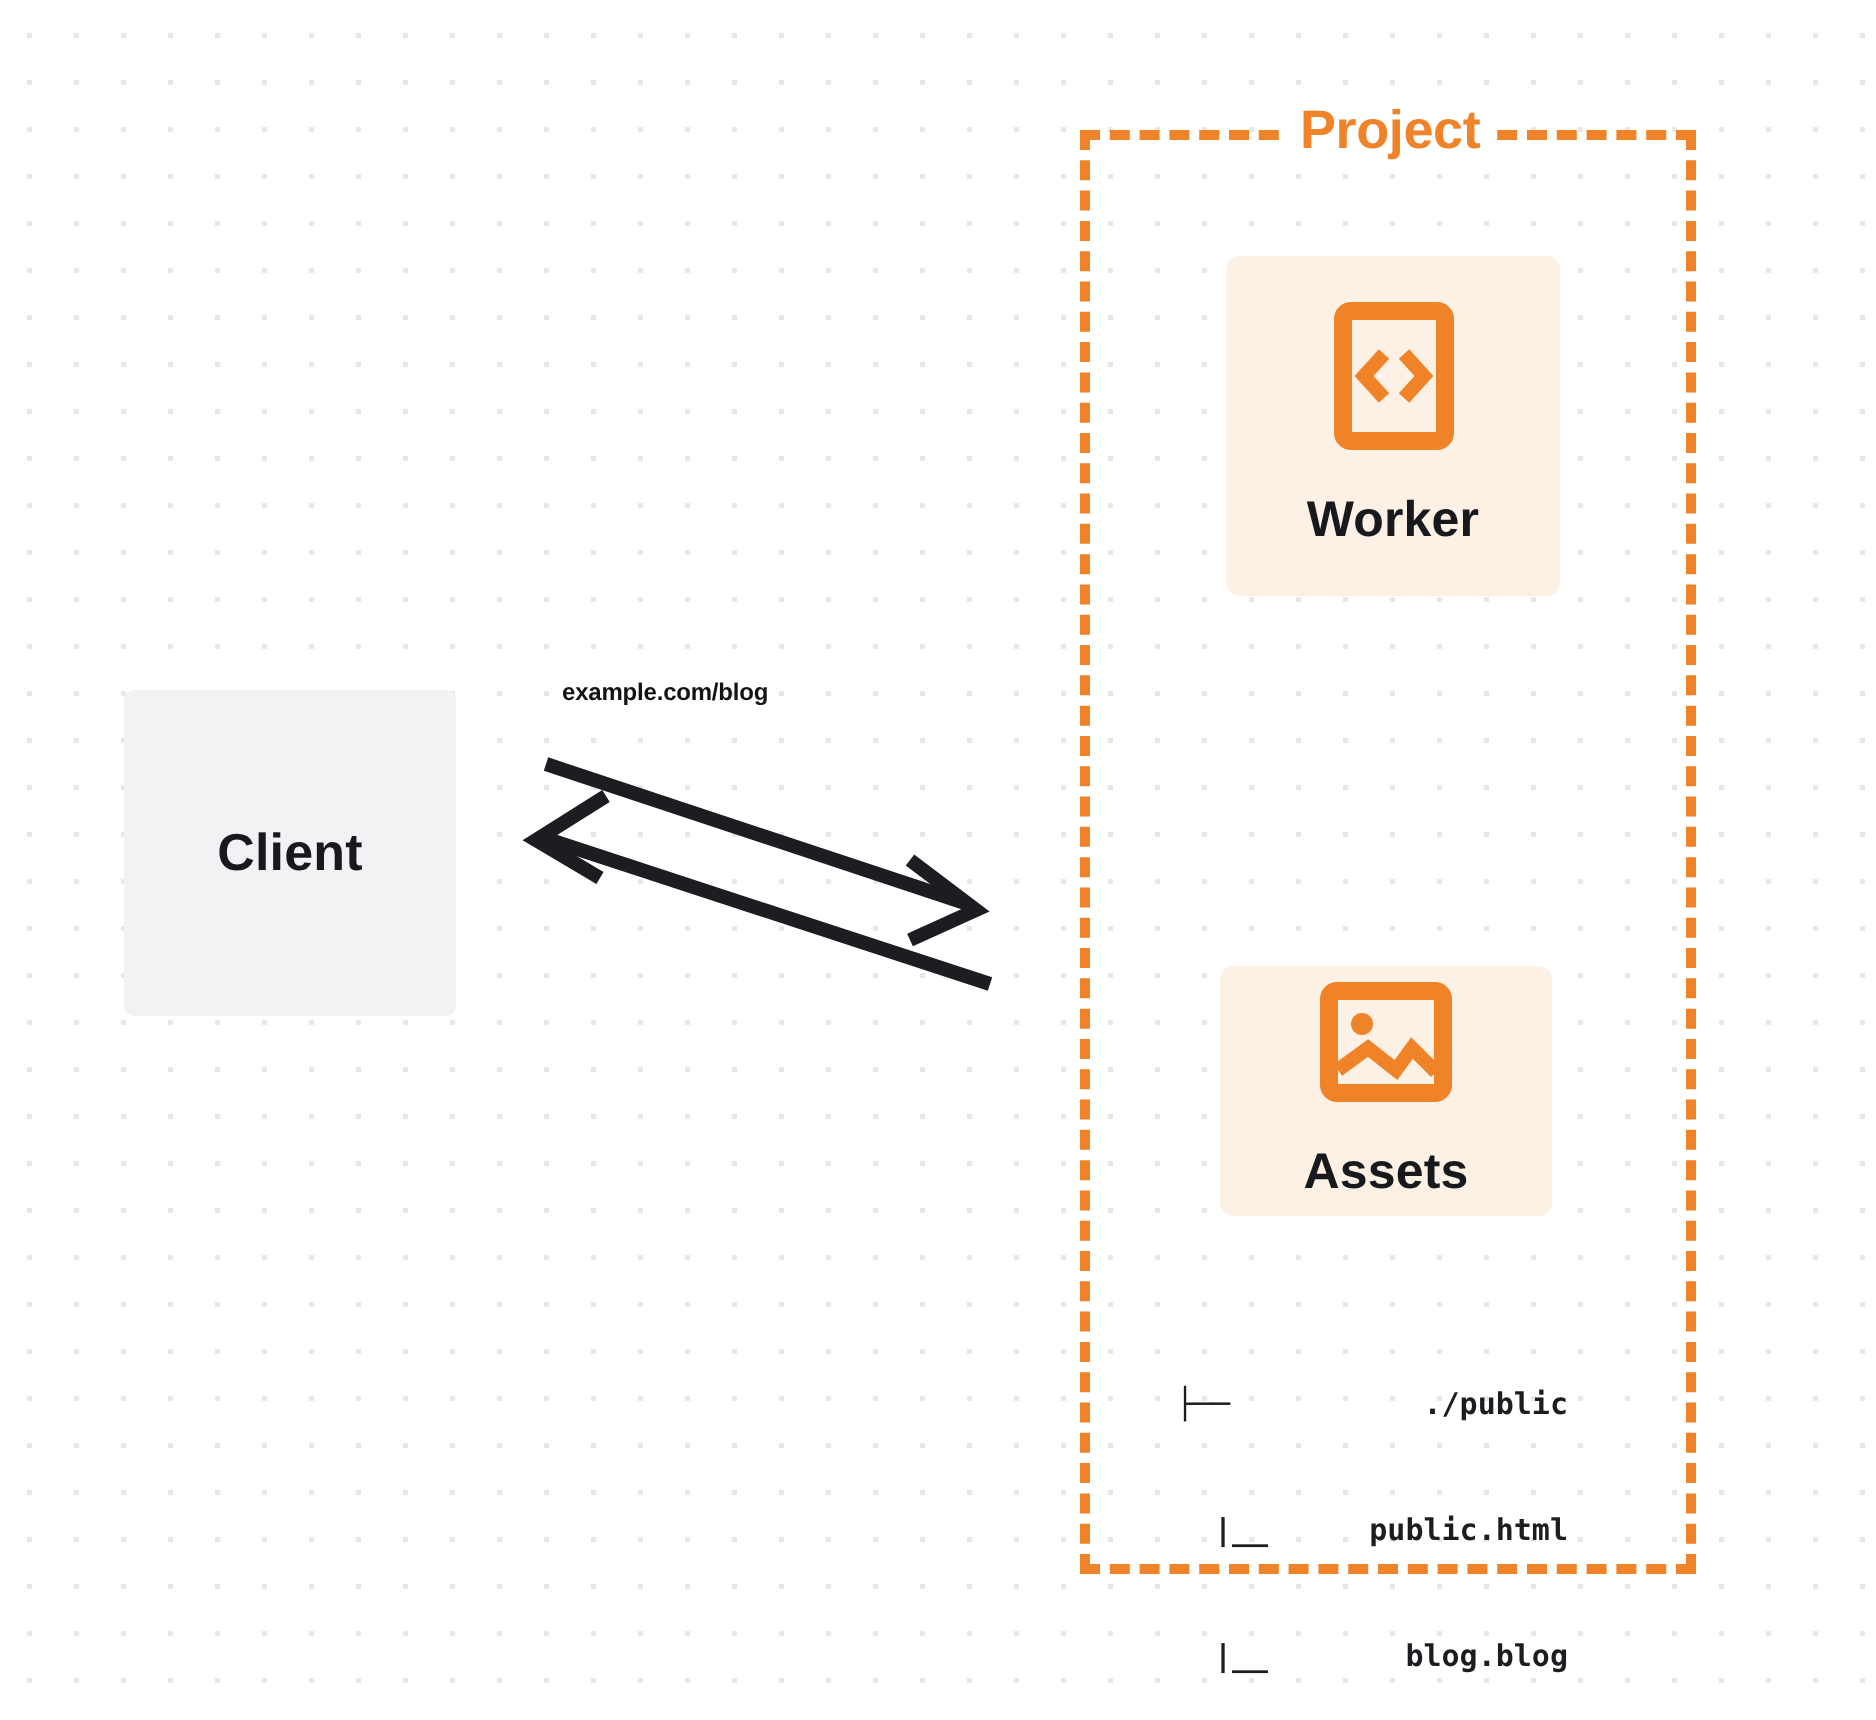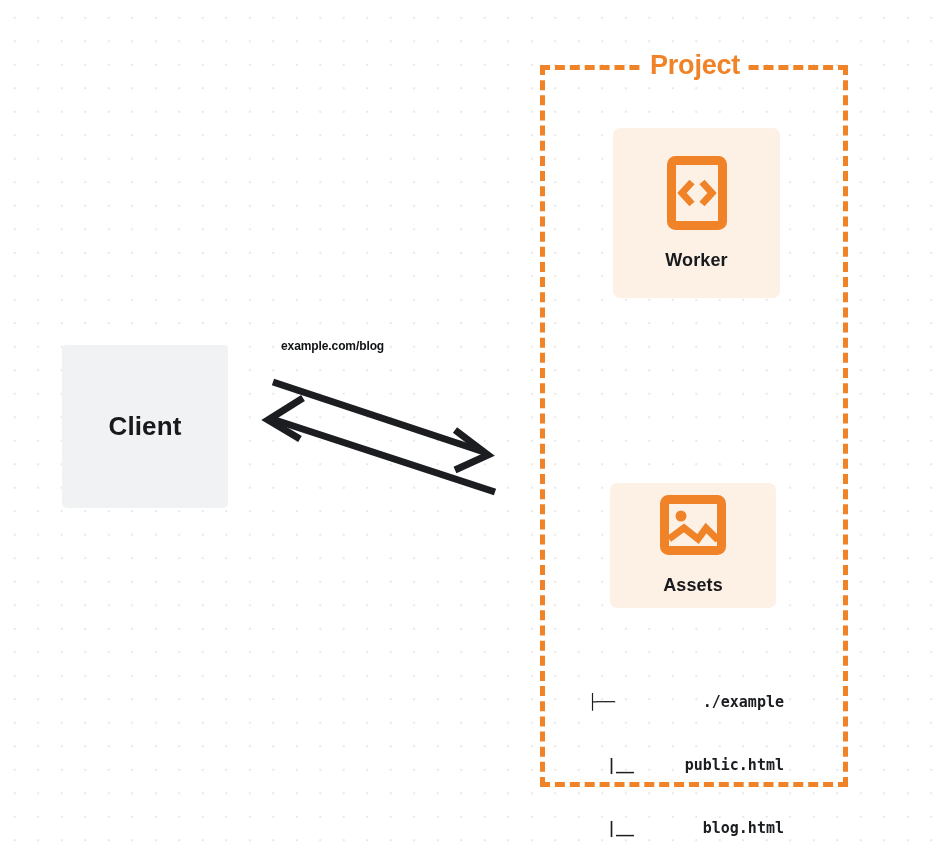--- a/index.html
+++ b/index.html
@@ -104,21 +104,21 @@
     left: 610px;
     top: 483px;
     width: 166px;
     height: 125px;
   }
   .card-icon {
     display: block;
     margin-bottom: 16px;
   }
   .card-label {
-    font-size: 18px;
+    font-size: 25px;
     font-weight: 700;
     color: #17191c;
     letter-spacing: 0.1px;
   }
 
   
   .file-tree {
     position: absolute;
     left: 588px;
     top: 650px;
@@ -185,26 +185,26 @@
         <circle cx="21" cy="21" r="5.5" fill="#f08228"></circle>
         <polyline points="9,44 24,33 38,44 46,33 58,45" fill="none" stroke="#f08228" stroke-width="7" stroke-linecap="butt" stroke-linejoin="miter"></polyline>
       </svg>
     </span>
     <span class="card-label">Assets</span>
   </div>
 
   <div class="file-tree">
     <div class="tree-row tree-row-first">
       <span>├──</span>
-      <span>./example</span>
+      <span>./public</span>
     </div>
     <div class="tree-row tree-row-first">
       <span style="padding-left:19px">|__</span>
       <span>public.html</span>
     </div>
     <div class="tree-row tree-row-first">
       <span style="padding-left:19px">|__</span>
-      <span>blog.html</span>
+      <span>blog.blog</span>
     </div>
     
   </div>
 
 </div>
 
 </body></html>

